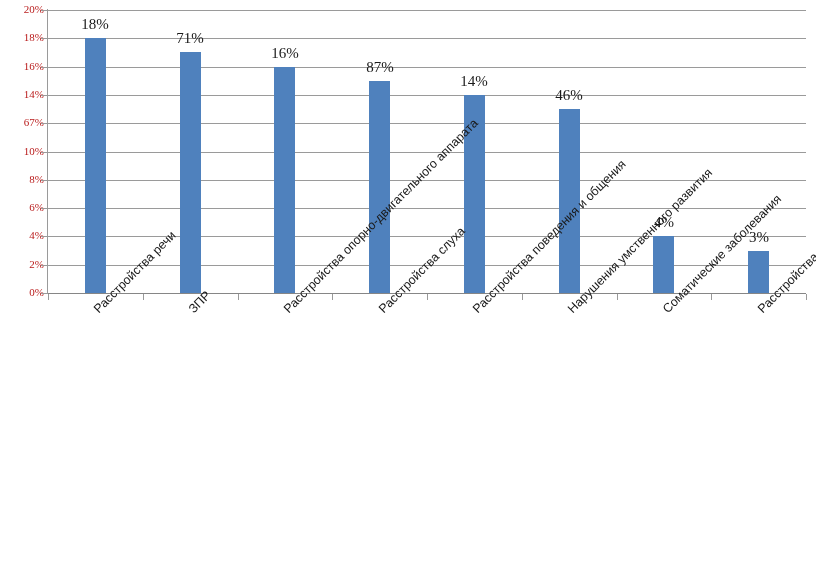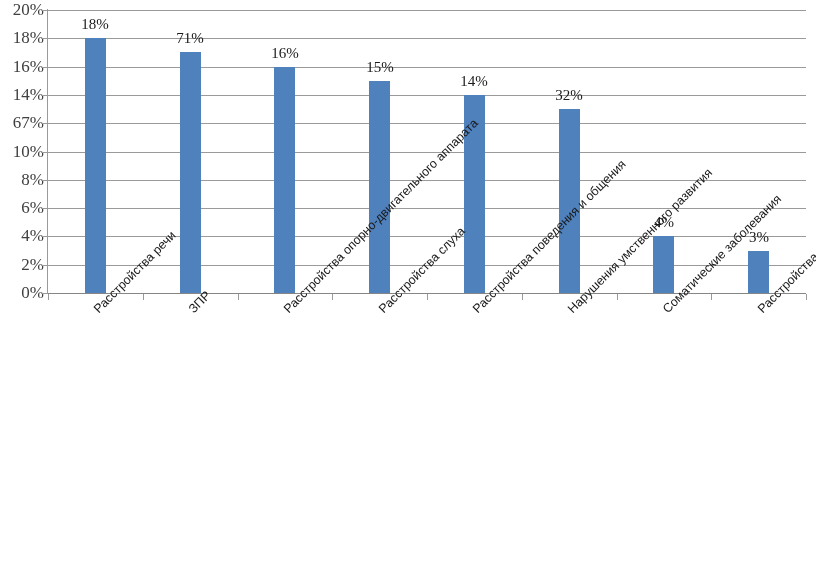--- a/index.html
+++ b/index.html
@@ -63,24 +63,24 @@
     height: 1px;
     background: #9a9a9a;
   }
 
   
   .y-label {
     position: absolute;
     right: 772px;           
     width: 44px;
     text-align: right;
-    font-size: 17px;
+    font-size: 11px;
     line-height: 15px;
     font-family: "Liberation Serif", serif;
-    color: #404040;
+    color: #b91c1c;
     white-space: nowrap;
   }
 
   
   .x-tick {
     position: absolute;
     top: 294px;
     width: 1px;
     height: 6px;
     background: #9a9a9a;
@@ -181,23 +181,23 @@
       <div class="bar" title="Расстройства слуха 15%" style="left: 369px; top: 81px; width: 21px; height: 212px; background: rgb(79, 129, 189);"></div>
       <div class="bar" title="Расстройства поведения и общения 14%" style="left: 464px; top: 95px; width: 21px; height: 198px; background: rgb(79, 129, 189);"></div>
       <div class="bar" title="Нарушения умственного развития 13%" style="left: 559px; top: 109px; width: 21px; height: 184px; background: rgb(79, 129, 189);"></div>
       <div class="bar" title="Соматические заболевания 4%" style="left: 653px; top: 236px; width: 21px; height: 57px; background: rgb(79, 129, 189);"></div>
       <div class="bar" title="Расстройства зрения 3%" style="left: 748px; top: 251px; width: 21px; height: 42px; background: rgb(79, 129, 189);"></div>
     </div>
   <div id="data-labels-layer">
       <div class="data-label" style="left: 55px; top: 16px; width: 80px;">18%</div>
       <div class="data-label" style="left: 150px; top: 30px; width: 80px;">71%</div>
       <div class="data-label" style="left: 245px; top: 45px; width: 80px;">16%</div>
-      <div class="data-label" style="left: 340px; top: 59px; width: 80px;">15%</div>
+      <div class="data-label" style="left: 340px; top: 59px; width: 80px;">87%</div>
       <div class="data-label" style="left: 434px; top: 73px; width: 80px;">14%</div>
-      <div class="data-label" style="left: 529px; top: 87px; width: 80px;">32%</div>
+      <div class="data-label" style="left: 529px; top: 87px; width: 80px;">46%</div>
       <div class="data-label" style="left: 624px; top: 214px; width: 80px;">4%</div>
       <div class="data-label" style="left: 719px; top: 229px; width: 80px;">3%</div>
     </div>
   <div id="category-labels-layer">
       <div class="cat-label" style="left: 91px; top: 306px;">Расстройства речи</div>
       <div class="cat-label" style="left: 186px; top: 306px;">ЗПР</div>
       <div class="cat-label" style="left: 281px; top: 306px;">Расстройства опорно-двигательного аппарата</div>
       <div class="cat-label" style="left: 376px; top: 306px;">Расстройства слуха</div>
       <div class="cat-label" style="left: 470px; top: 306px;">Расстройства поведения и общения</div>
       <div class="cat-label" style="left: 565px; top: 306px;">Нарушения умственного развития</div>

